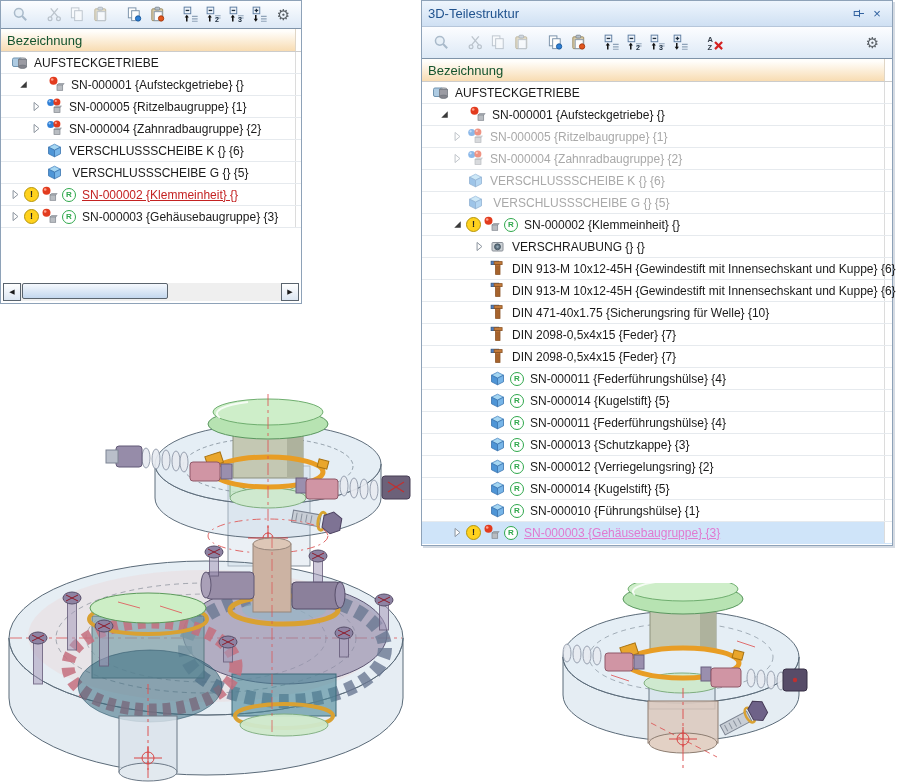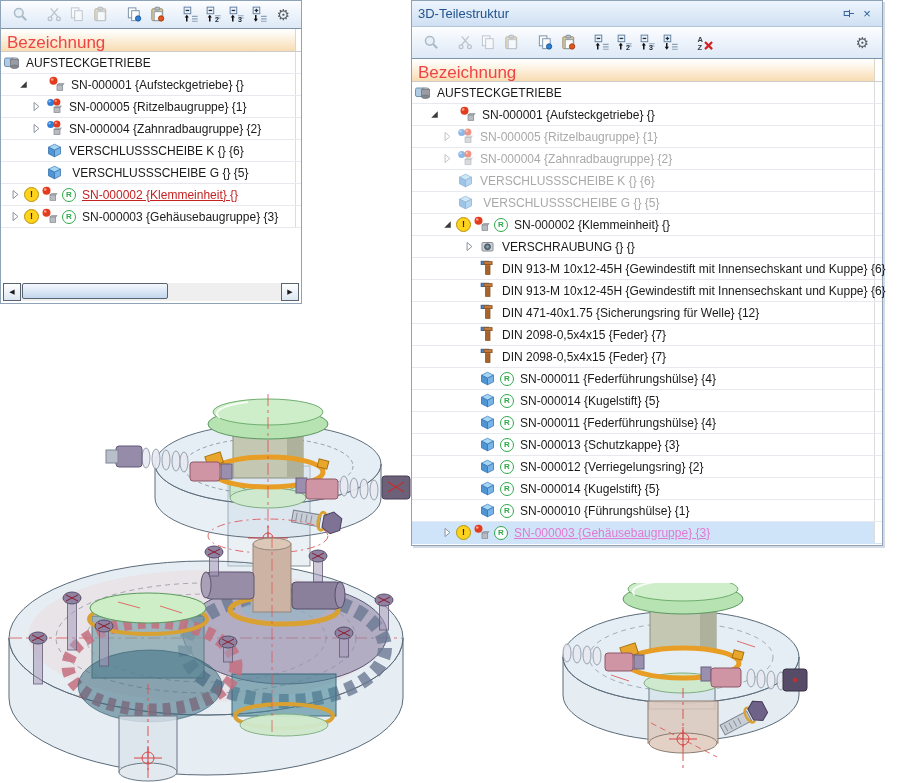--- a/index.html
+++ b/index.html
@@ -1,47 +1,47 @@
 <!DOCTYPE html>
 <html><head>
 <meta charset="utf-8">
 <style>
   html,body{margin:0;padding:0;background:#fff;}
   .stage{position:relative;width:900px;height:783px;background:#fff;overflow:hidden;
          font-family:"Liberation Sans","DejaVu Sans",sans-serif;}
   .panel{position:absolute;background:#fff;border:1px solid #8ea2b8;box-sizing:border-box;}
   .left-panel{left:0;top:0;width:302px;height:304px;}
-  .right-panel{left:411px;top:0;width:472px;height:546px;box-shadow:2px 2px 0 rgba(150,165,185,.4);}
+  .right-panel{left:421px;top:0;width:472px;height:546px;box-shadow:2px 2px 0 rgba(150,165,185,.4);}
   .titlebar{height:25px;background:linear-gradient(#eef5fd,#cfe0f3);border-bottom:1px solid #b6c6da;
             display:flex;align-items:center;padding:0 6px;color:#21538e;font-size:13px;}
   .titlebar .sp{flex:1}
   .wbtn{width:18px;height:18px;display:flex;align-items:center;justify-content:center;color:#2e5f9e;
         font-size:13px;cursor:default;}
   .toolbar{background:linear-gradient(#fcfdff,#dde9f6);border-bottom:1px solid #7f93a8;
            display:flex;align-items:center;padding:0 8px;}
   .left-panel .toolbar{height:27px;}
   .right-panel .toolbar{height:31px;}
   .tbico{width:23px;height:22px;display:flex;align-items:center;justify-content:center;flex:none;}
   .tbico svg{width:17px;height:17px;}
   .tbico.dis{opacity:.6;}
   .tbico.g{margin-left:11px;}
   .tbico.gear{margin-left:auto;font-size:15px;color:#5a6066;}
   .colheader{height:22px;border-bottom:1px solid #cccccc;position:relative;background:#fff;}
   .colheader .hfill{position:absolute;left:0;top:0;bottom:0;
        background:linear-gradient(#fffefb 10%,#f8dcb2);border-right:1px solid #e0d6c6;}
   .left-panel .hfill{width:294px;}
   .right-panel .hfill{width:462px;}
-  .colheader .htxt{position:absolute;left:6px;top:4px;font-size:17px;color:#ef4444;}
+  .colheader .htxt{position:absolute;left:6px;top:4px;font-size:13px;color:#14532d;}
   .rows{position:relative;}
   .colsep{position:absolute;top:0;bottom:0;width:1px;background:#dcdcdc;}
   .left-panel .colsep{left:294px;}
   .right-panel .colsep{left:462px;}
   .trow{height:21px;border-bottom:1px solid #e6eaee;display:flex;align-items:center;
         font-size:12px;color:#1a1a1a;position:relative;}
-  .l0{padding-left:0}.l1{padding-left:15px}.l2{padding-left:28px}.l3{padding-left:50px}
+  .l0{padding-left:8px}.l1{padding-left:15px}.l2{padding-left:28px}.l3{padding-left:50px}
   .pull{padding-left:7px}
   .exp{width:15px;height:15px;flex:none;display:flex;align-items:center;justify-content:center;}
   .exp svg{width:13px;height:13px;}
   .spc{width:15px;flex:none;}
   .tico{width:18px;height:17px;flex:none;margin:0 2px 0 2px;}
   .tico svg{width:17px;height:16px;}
   .wico{width:13px;height:13px;flex:none;border-radius:50%;background:#ffd21e;border:1px solid #b5950a;
         color:#222;font-weight:bold;font-size:9px;line-height:12px;text-align:center;margin-left:1px;}
   .wico::before{content:"!";}
   .rico{width:12px;height:12px;flex:none;border-radius:50%;border:1.5px solid #2fa84c;color:#2fa84c;
@@ -503,21 +503,21 @@
           <span class="tico"><svg viewBox="0 0 16 16">
               <use href="#s-din"></use>
             </svg></span>
           <span class="lbl">DIN 913-M 10x12-45H {Gewindestift mit Innensechskant und Kuppe} {6}</span>
         </div>
       <div class="trow l3">
           <span class="spc"></span>
           <span class="tico"><svg viewBox="0 0 16 16">
               <use href="#s-din"></use>
             </svg></span>
-          <span class="lbl">DIN 471-40x1.75 {Sicherungsring für Welle} {12}</span>
+          <span class="lbl">DIN 471-40x1.75 {Sicherungsring für Welle} {10}</span>
         </div>
       <div class="trow l3">
           <span class="spc"></span>
           <span class="tico"><svg viewBox="0 0 16 16">
               <use href="#s-din"></use>
             </svg></span>
           <span class="lbl">DIN 2098-0,5x4x15 {Feder} {7}</span>
         </div>
       <div class="trow l3">
           <span class="spc"></span>

